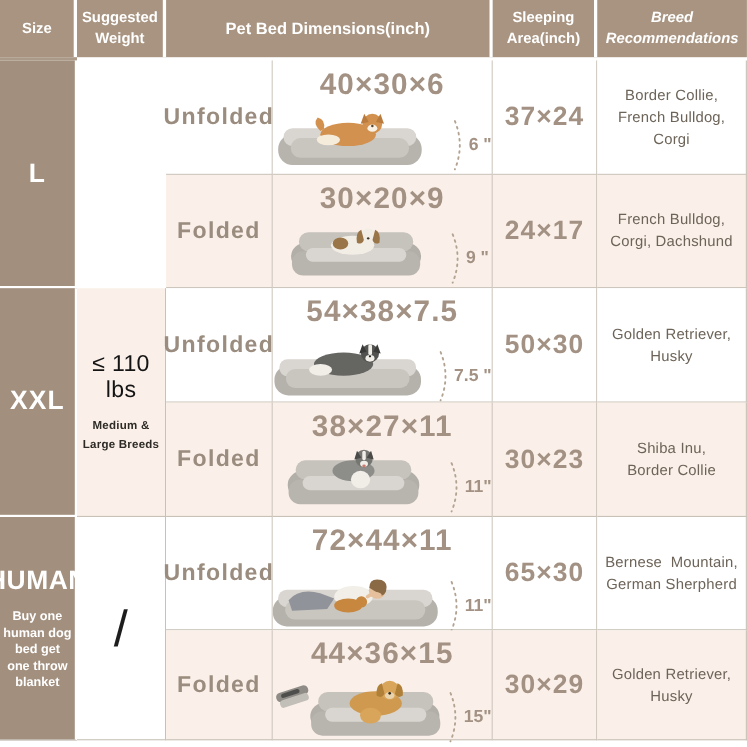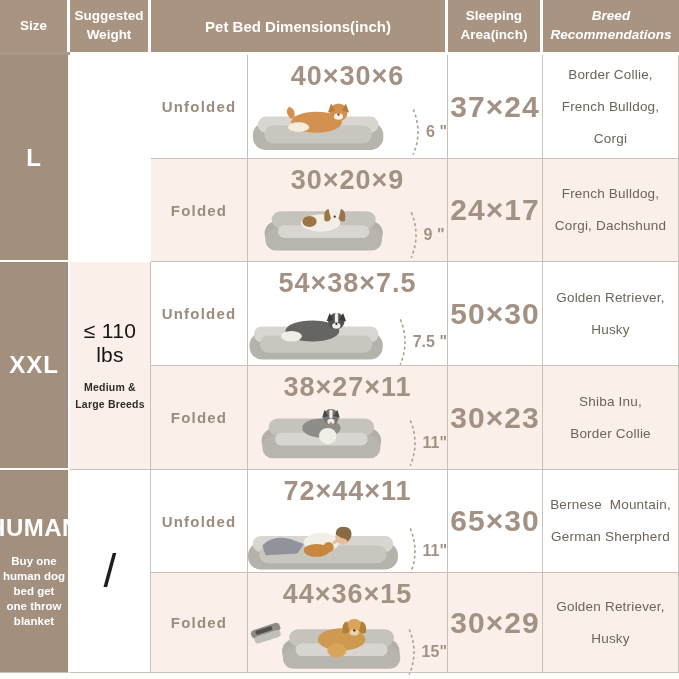--- a/index.html
+++ b/index.html
@@ -36,31 +36,31 @@
   .size-c{background:#a28f7e;color:#fff;border-right:2px solid #fff;border-bottom:2px solid #fff;}
   .size-c.last{border-bottom:1px solid #c8c1b7;}
   .size-label{font-size:24px;font-weight:bold;letter-spacing:1px;}
   .size-label.small{font-size:24px;letter-spacing:0.5px;}
   .size-note{font-size:11.5px;font-weight:bold;line-height:15px;margin-top:12px;white-space:pre-line;}
   
   .weight-main{font-size:21px;color:#141414;letter-spacing:0.3px;}
   .weight-note{font-size:10.5px;font-weight:bold;color:#2e2b26;line-height:17px;margin-top:12px;white-space:pre-line;letter-spacing:0.2px;}
   .weight-main.slash{font-size:46px;font-weight:400;color:#1d1d1d;}
   
-  .fold-c{font-size:15px;font-weight:bold;color:#9a8c7e;letter-spacing:1.2px;}
+  .fold-c{font-size:21px;font-weight:bold;color:#9a8c7e;letter-spacing:1.2px;}
   
   .dim-c{justify-content:flex-start;padding-top:7px;}
   .dim-num{font-size:27px;font-weight:bold;color:#a39284;letter-spacing:1px;line-height:1.1;}
   .bed-row{flex:1;display:flex;align-items:center;justify-content:center;width:100%;}
   .bed-art{display:block;}
   .h-note{display:flex;align-items:center;margin-top:14px;}
   .h-text{font-size:16px;font-weight:bold;color:#a39284;margin-left:2px;white-space:nowrap;}
   
-  .sleep-num{font-size:30px;font-weight:bold;color:#a39284;letter-spacing:1px;}
-  .breed-txt{font-size:13.5px;color:#6d6459;line-height:32px;letter-spacing:0.2px;white-space:pre-wrap;padding:0 4px;}
+  .sleep-num{font-size:24px;font-weight:bold;color:#a39284;letter-spacing:1px;}
+  .breed-txt{font-size:13.5px;color:#6d6459;line-height:20px;letter-spacing:0.2px;white-space:pre-wrap;padding:0 4px;}
 </style>
 </head>
 <body>
 
 <div class="grid">
 
   <div class="hc hc-size">Size</div>
   <div class="hc hc-weight">Suggested Weight</div>
   <div class="hc hc-dims">Pet Bed Dimensions(inch)</div>
   <div class="hc hc-sleep">Sleeping Area(inch)</div>

